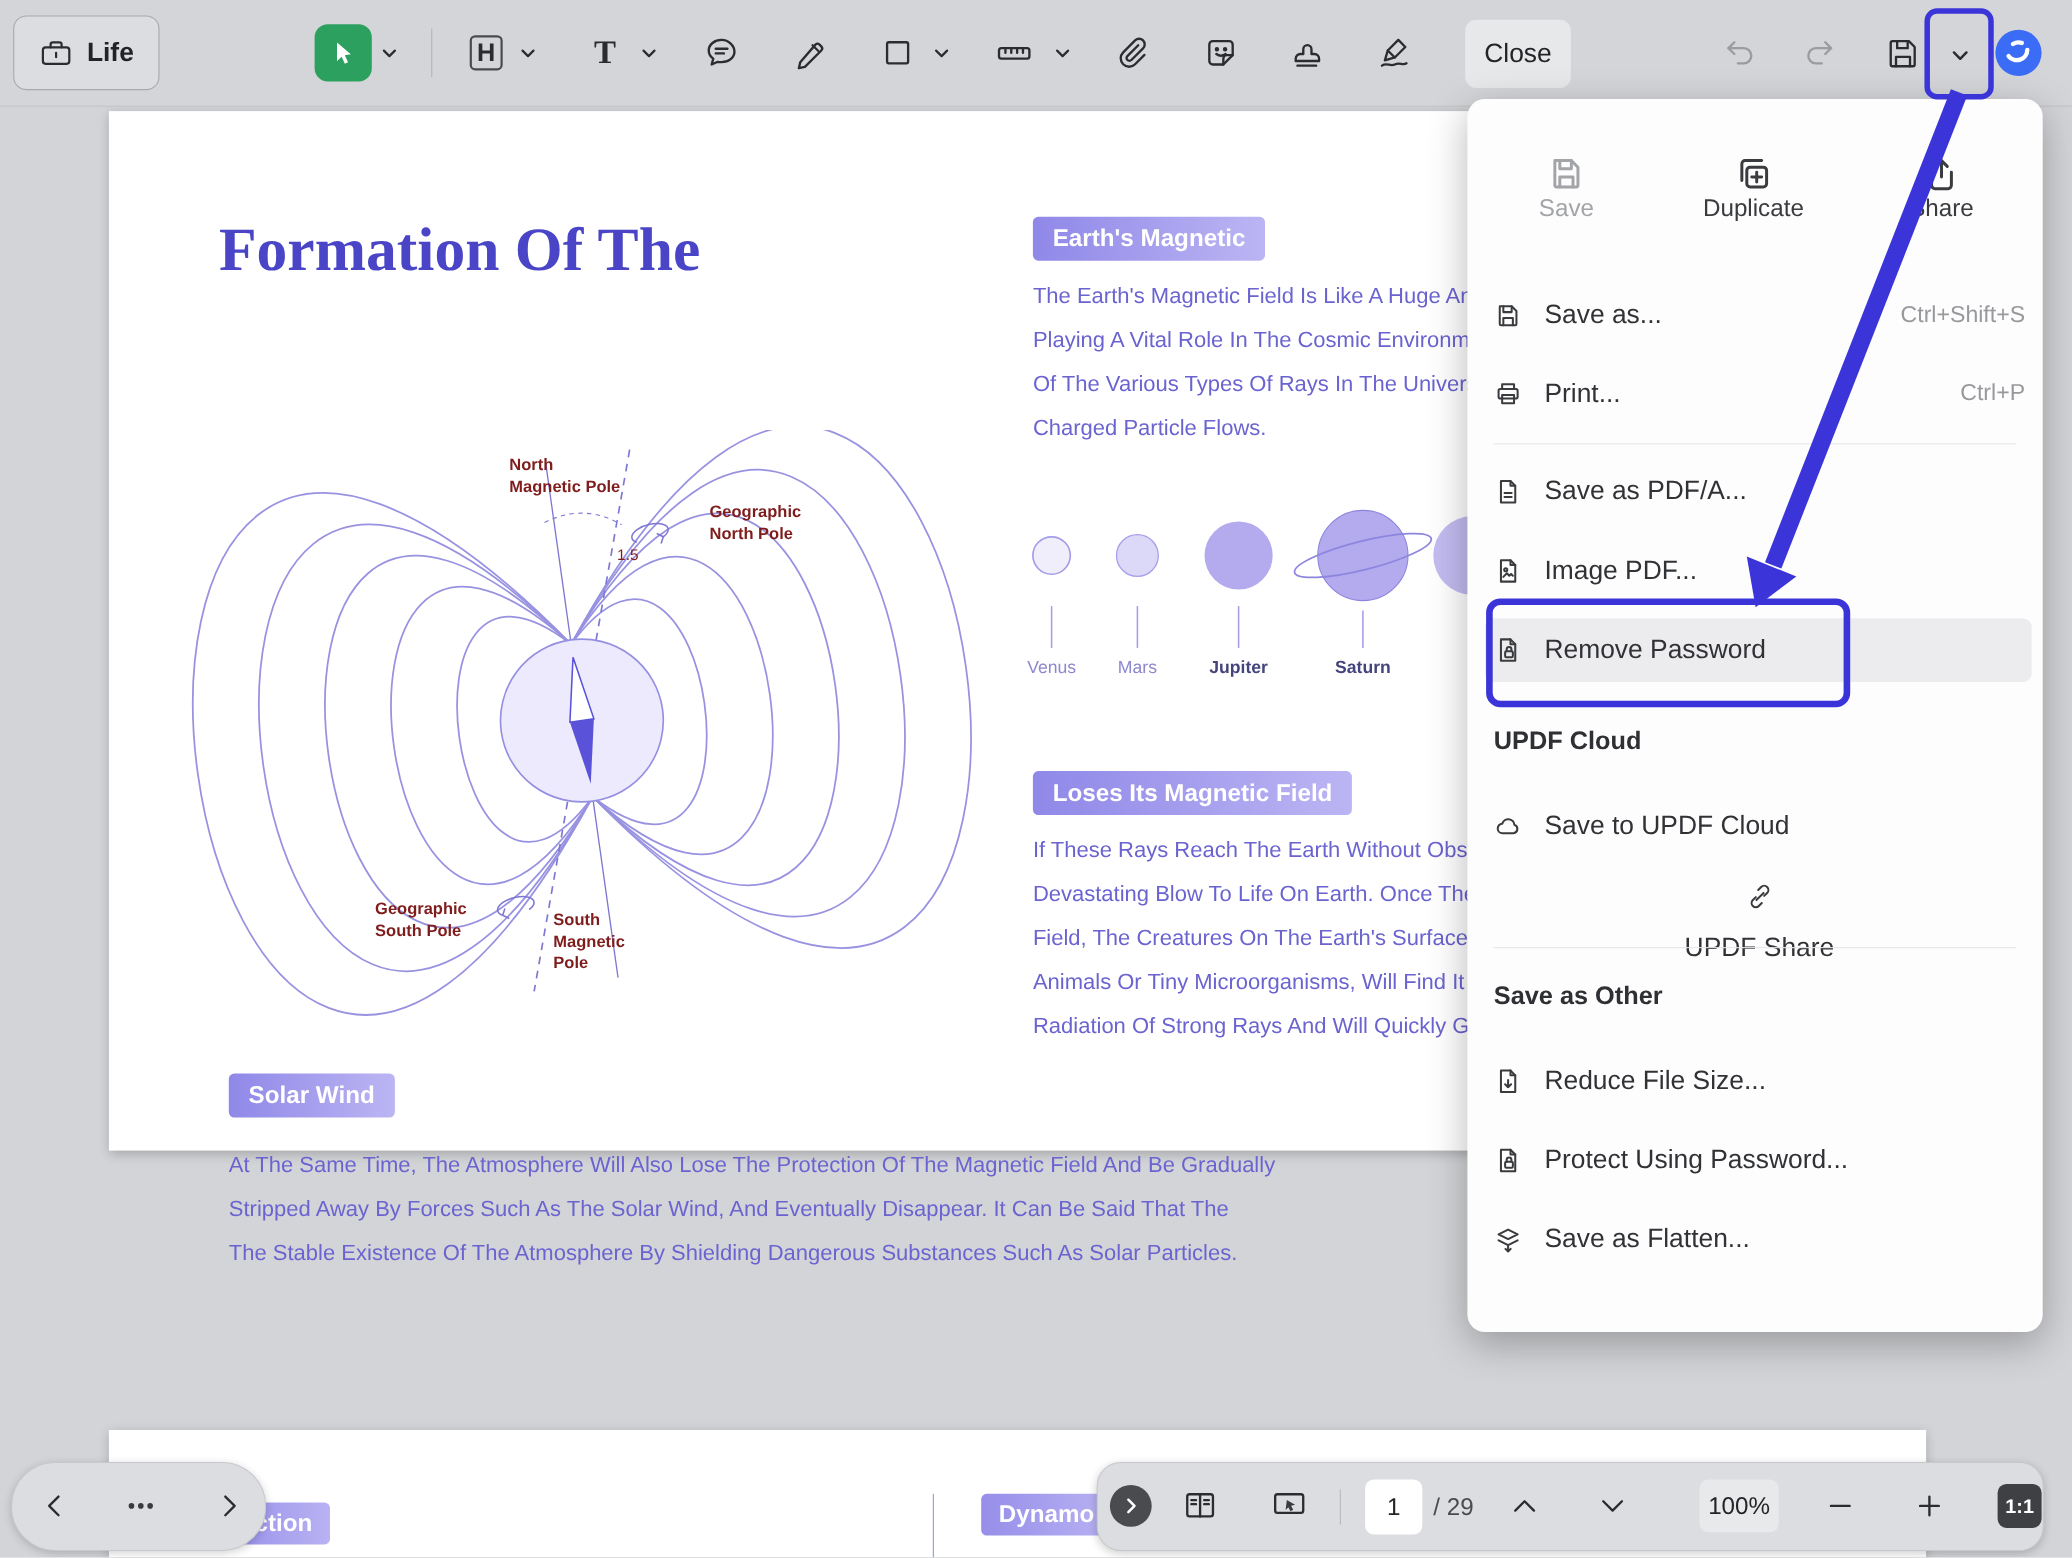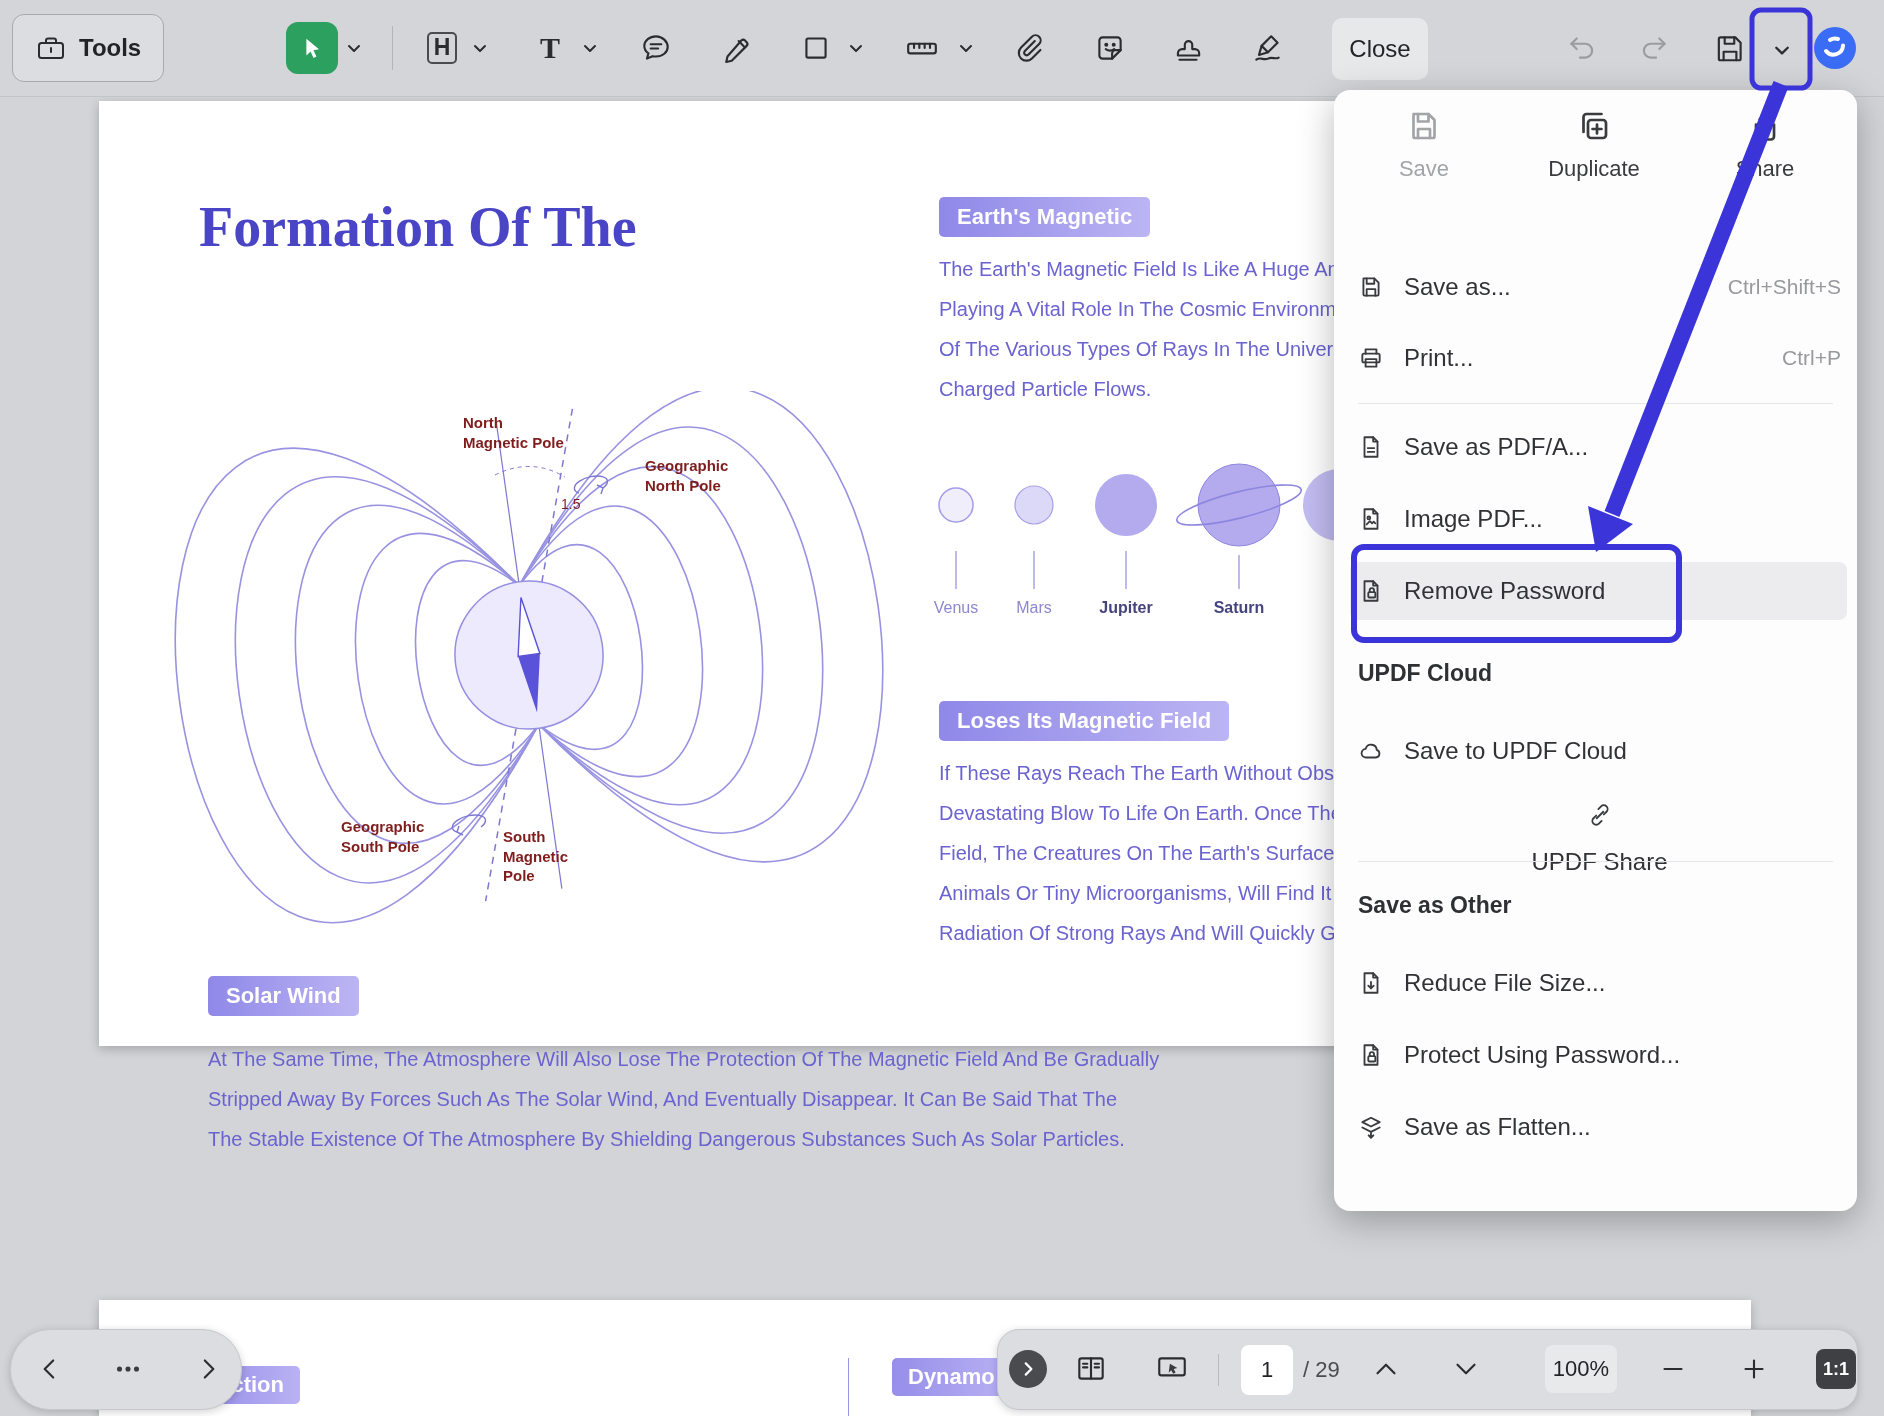--- a/index.html
+++ b/index.html
@@ -42,21 +42,21 @@
   .diagram-label{font-size:15px;font-weight:bold;color:#7f1d1d;line-height:1.3;}
   .planet-label{position:absolute;top:498px;transform:translateX(-50%);font-size:16px;color:#8d87cf;}
   .planet-label.big{font-weight:bold;color:#45447c;}
   .p2-badge{position:absolute;padding:6px 16px;border-radius:5px;color:#fff;font-weight:bold;
             font-size:22px;background:linear-gradient(90deg,#968ee9,#b9b2f3);}
 
   
   .menu{position:absolute;left:1334px;top:90px;width:523px;height:1121px;background:#fdfdfd;
         border-radius:16px;box-shadow:0 10px 36px rgba(0,0,0,.28);z-index:50;}
   .menu .abs{position:absolute;}
-  .menu-top-item{top:18px;width:150px;display:flex;flex-direction:column;align-items:center;gap:12px;
+  .menu-top-item{top:50px;width:150px;display:flex;flex-direction:column;align-items:center;gap:0;
                  font-size:22px;color:#3a3b3e;}
   .menu-top-item svg{fill:none;stroke:#3a3b3e;stroke-width:1.8;stroke-linecap:round;stroke-linejoin:round;}
   .menu-top-item.disabled{color:#a3a4a8;}
   .menu-top-item.disabled svg{stroke:#a3a4a8;}
   .menu-row{position:absolute;left:24px;right:16px;height:58px;display:flex;align-items:center;gap:20px;}
   .menu-row svg{flex:none;fill:none;stroke:#3a3b3e;stroke-width:1.7;stroke-linecap:round;stroke-linejoin:round;}
   .mi-label{font-size:24px;color:#313236;white-space:nowrap;}
   .mi-shortcut{margin-left:auto;font-size:21px;color:#98999d;white-space:nowrap;}
   .menu-row.highlight{left:16px;right:10px;padding-left:8px;background:#ececef;border-radius:8px;}
   .menu-section{position:absolute;left:24px;font-weight:bold;font-size:23px;color:#2f3034;}
@@ -86,21 +86,21 @@
 <body>
 
 <div class="toolbar">
 
   <div class="abs tools-btn">
     <svg class="ic" width="32" height="32" viewBox="0 0 32 32">
       <rect x="4" y="11" width="24" height="15" rx="2.5"></rect>
       <path d="M11 11 V8.5 a2 2 0 0 1 2-2 h6 a2 2 0 0 1 2 2 V11"></path>
       <path d="M16 16 v4"></path>
     </svg>
-    <span>Tools</span>
+    <span>Life</span>
   </div>
 
   <div class="abs green-btn">
     <svg width="30" height="30" viewBox="0 0 32 32">
       <path d="M10 6 L10 24 L14.5 19.8 L17.6 26.6 L20.7 25.1 L17.6 18.4 L23.4 17.4 Z" fill="#ffffff"></path>
     </svg>
   </div>
   <div class="abs chev-sm" style="left:344px;">
     <svg class="ic" width="16" height="14" viewBox="0 0 16 14">
         <path d="M3 5 l5 5 5-5"></path>

